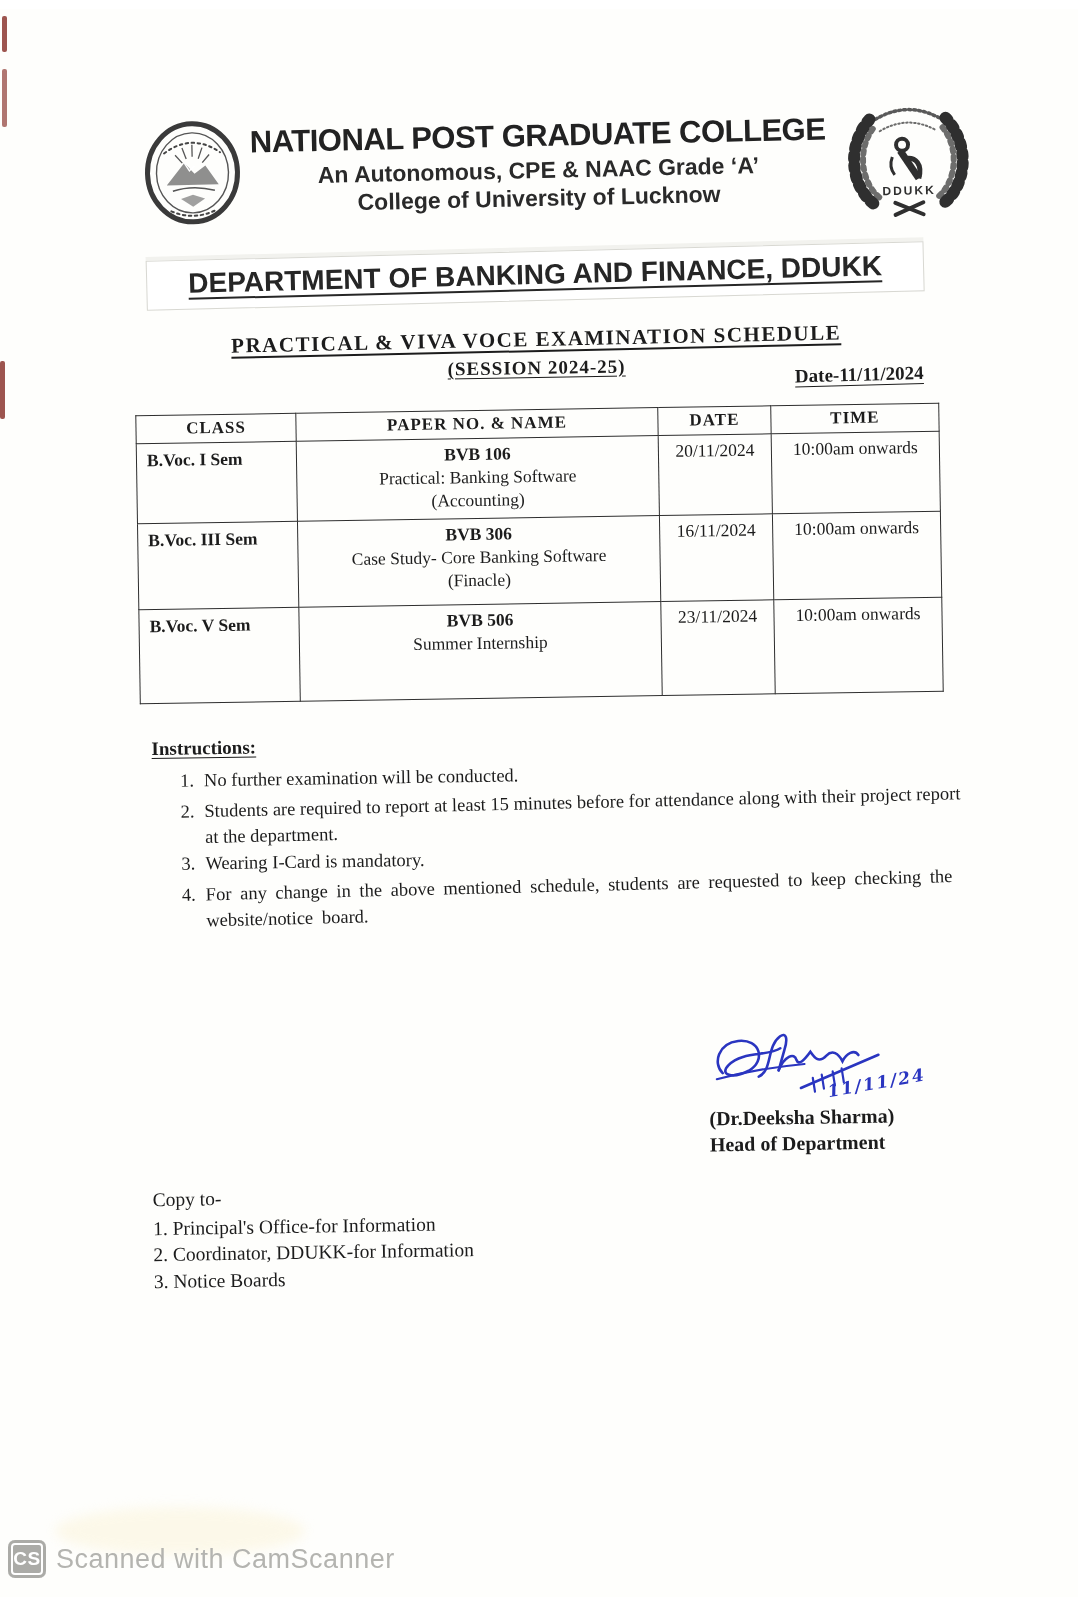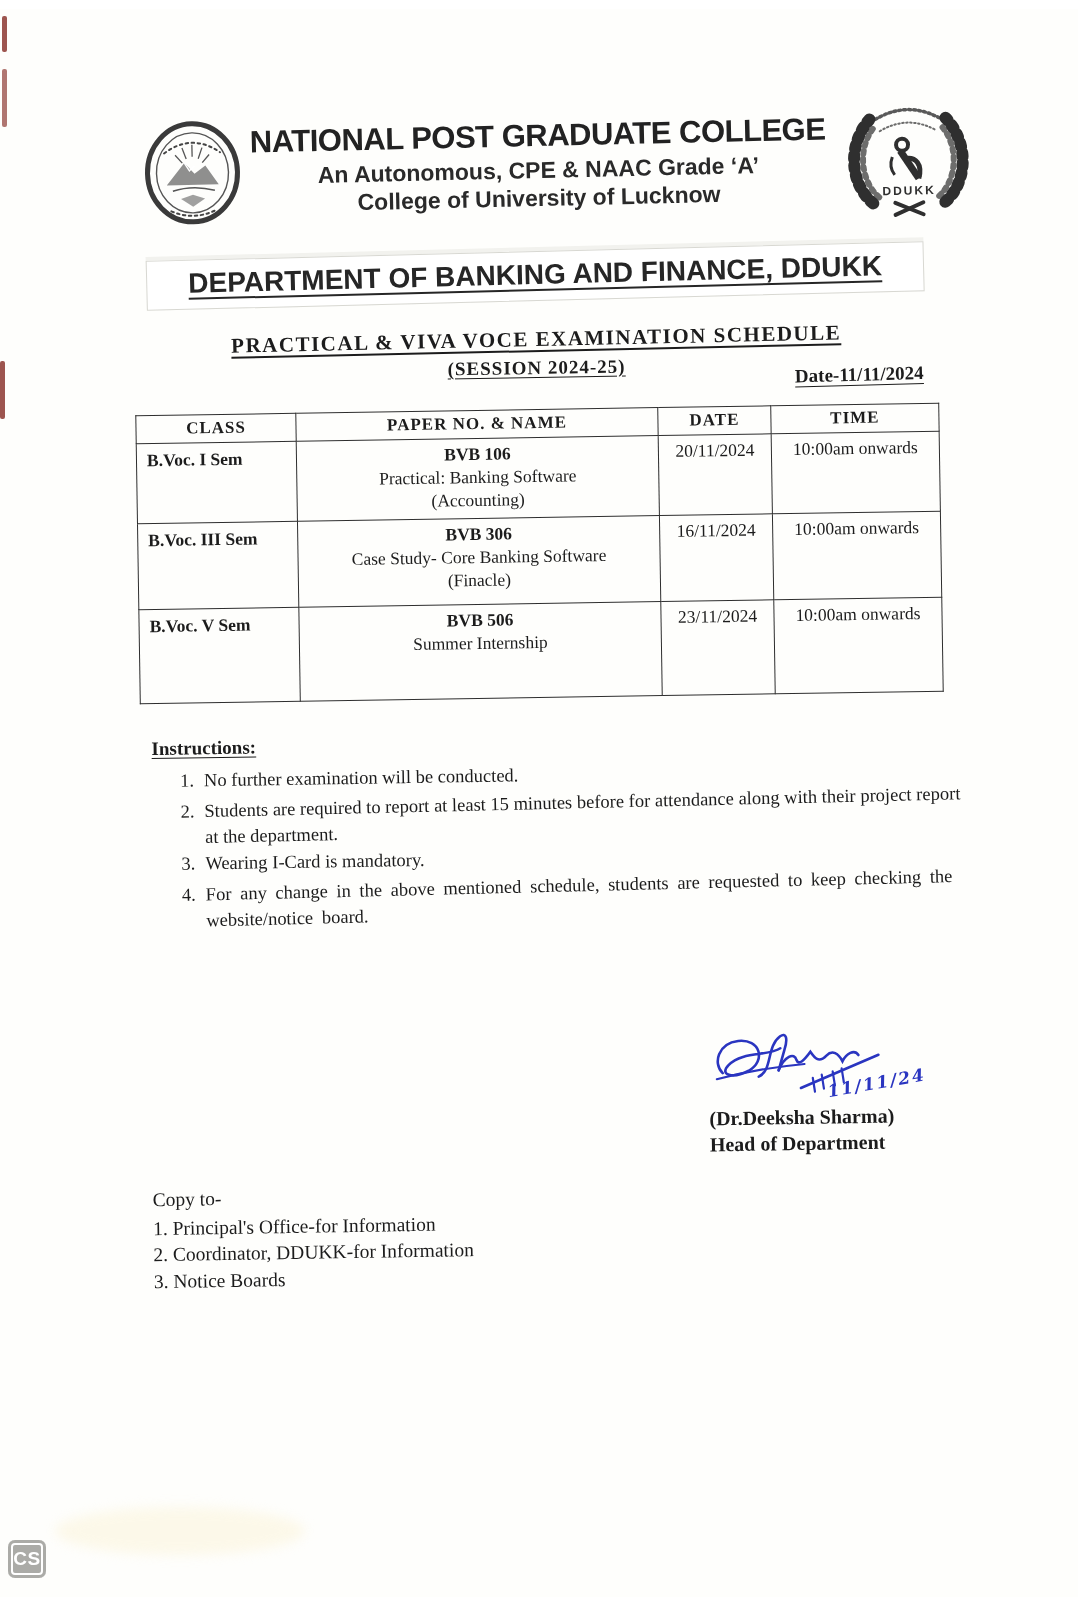--- a/index.html
+++ b/index.html
@@ -322,15 +322,16 @@
       <div class="copy-heading">Copy to-</div>
       <div>1. Principal's Office-for Information</div>
       <div>2. Coordinator, DDUKK-for Information</div>
       <div>3. Notice Boards</div>
     </div>
 
   </div>
 
   <div class="watermark">
     <div class="cs-badge">CS</div>
+    <div class="cs-text">Scanned with CamScanner</div>
   </div>
 
 </div>
 
 </body></html>

